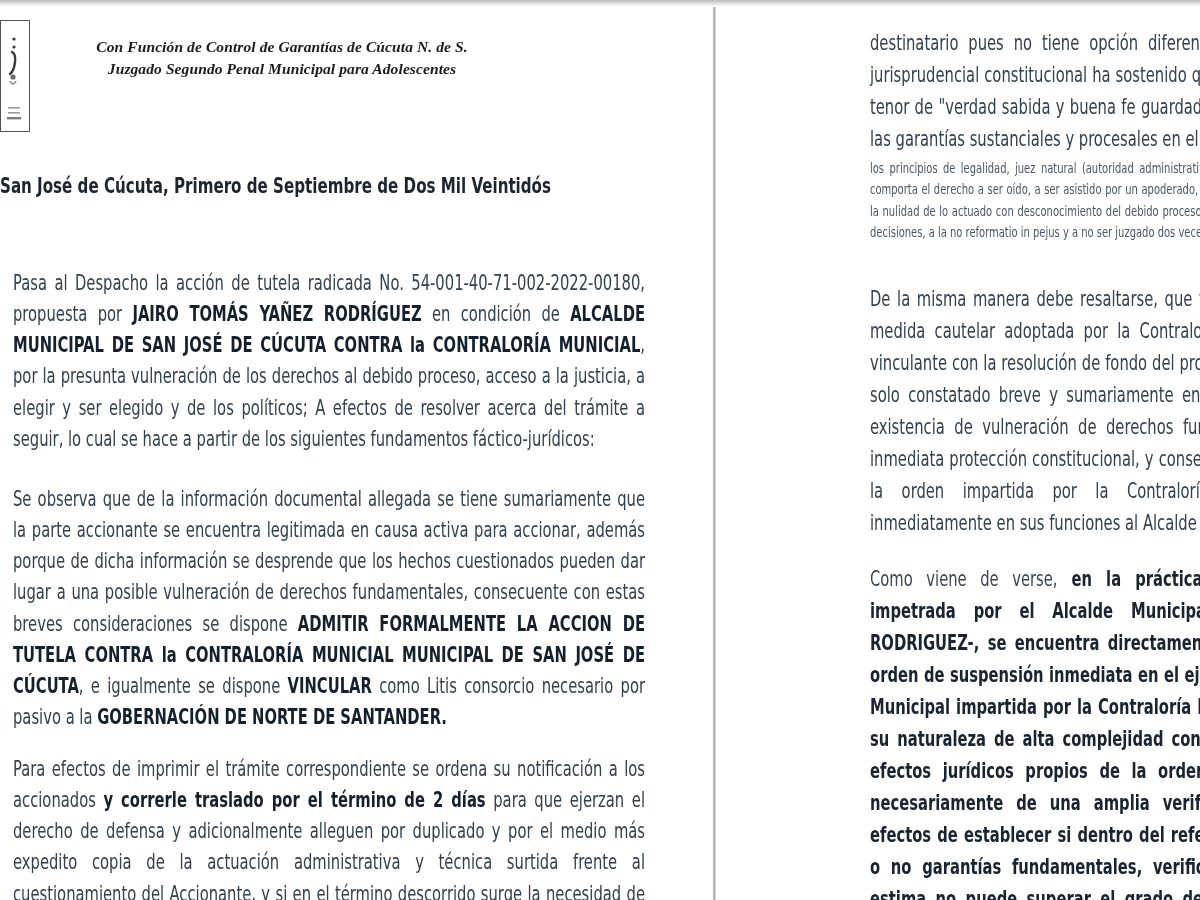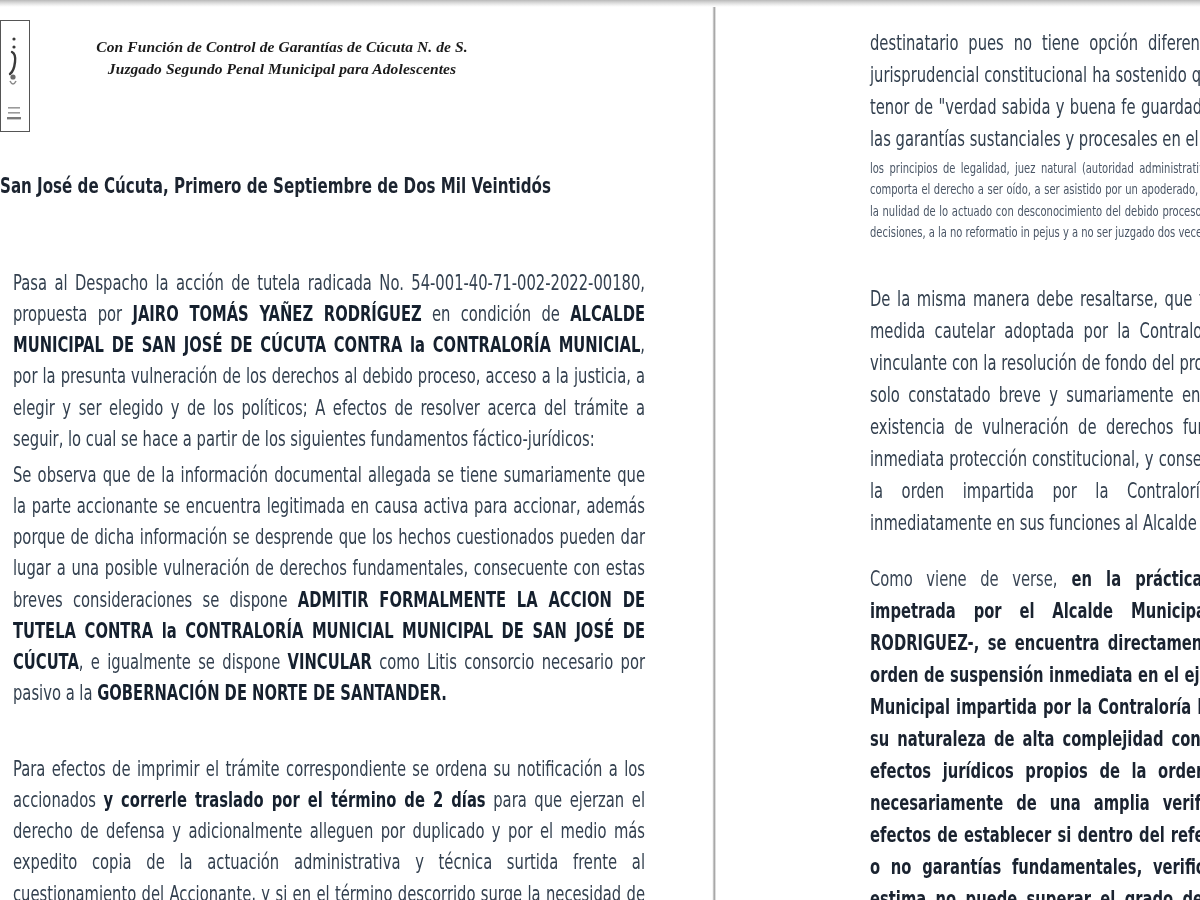--- a/index.html
+++ b/index.html
@@ -129,21 +129,21 @@
     transform: scaleX(0.80);
     transform-origin: left top;
     width: 790px;
   }
   .para b, .para strong {
     color: #15202e;
     font-weight: bold;
   }
 
   #p1 { top: 262px; }
-  #p2 { top: 454px; }
+  #p2 { top: 478px; }
   #p3 { top: 748px; }
 
   
   .rcol {
     position: absolute;
     left: 154px;   
     width: 560px;
   }
   .rpara {
     text-align: justify;

